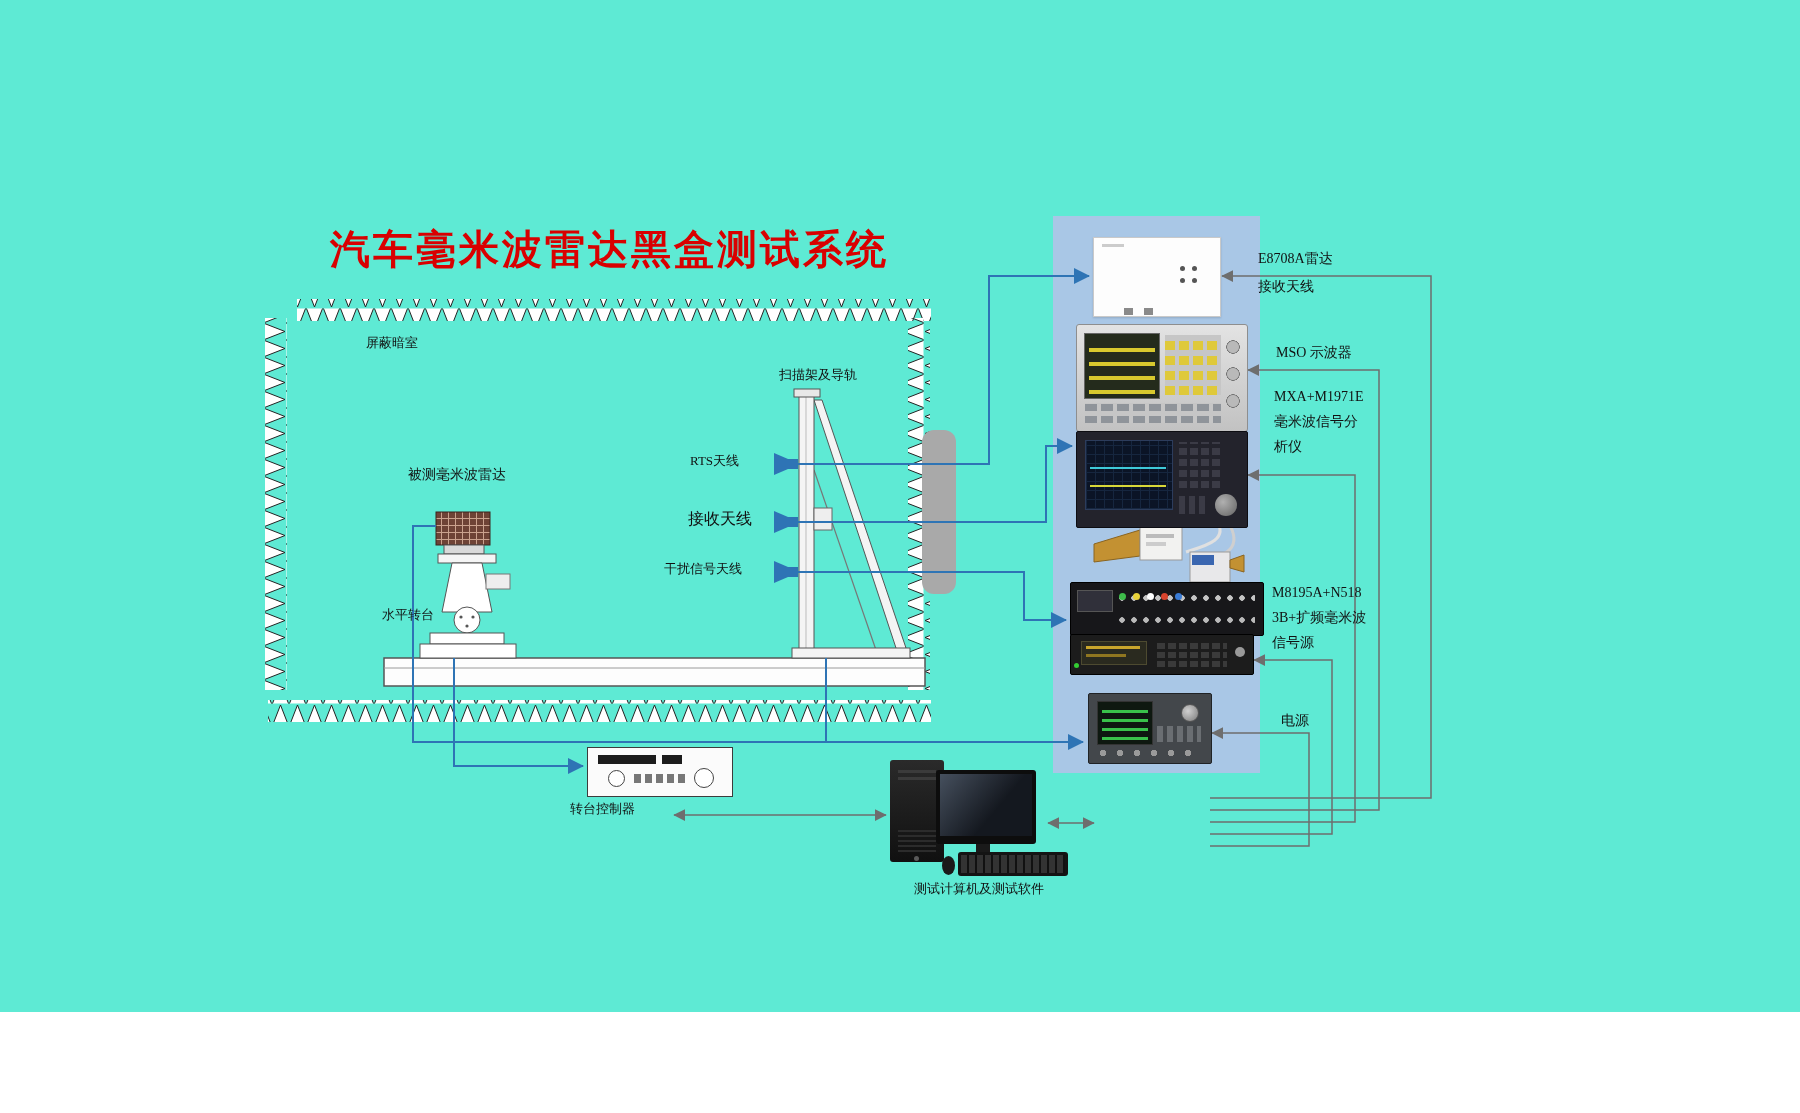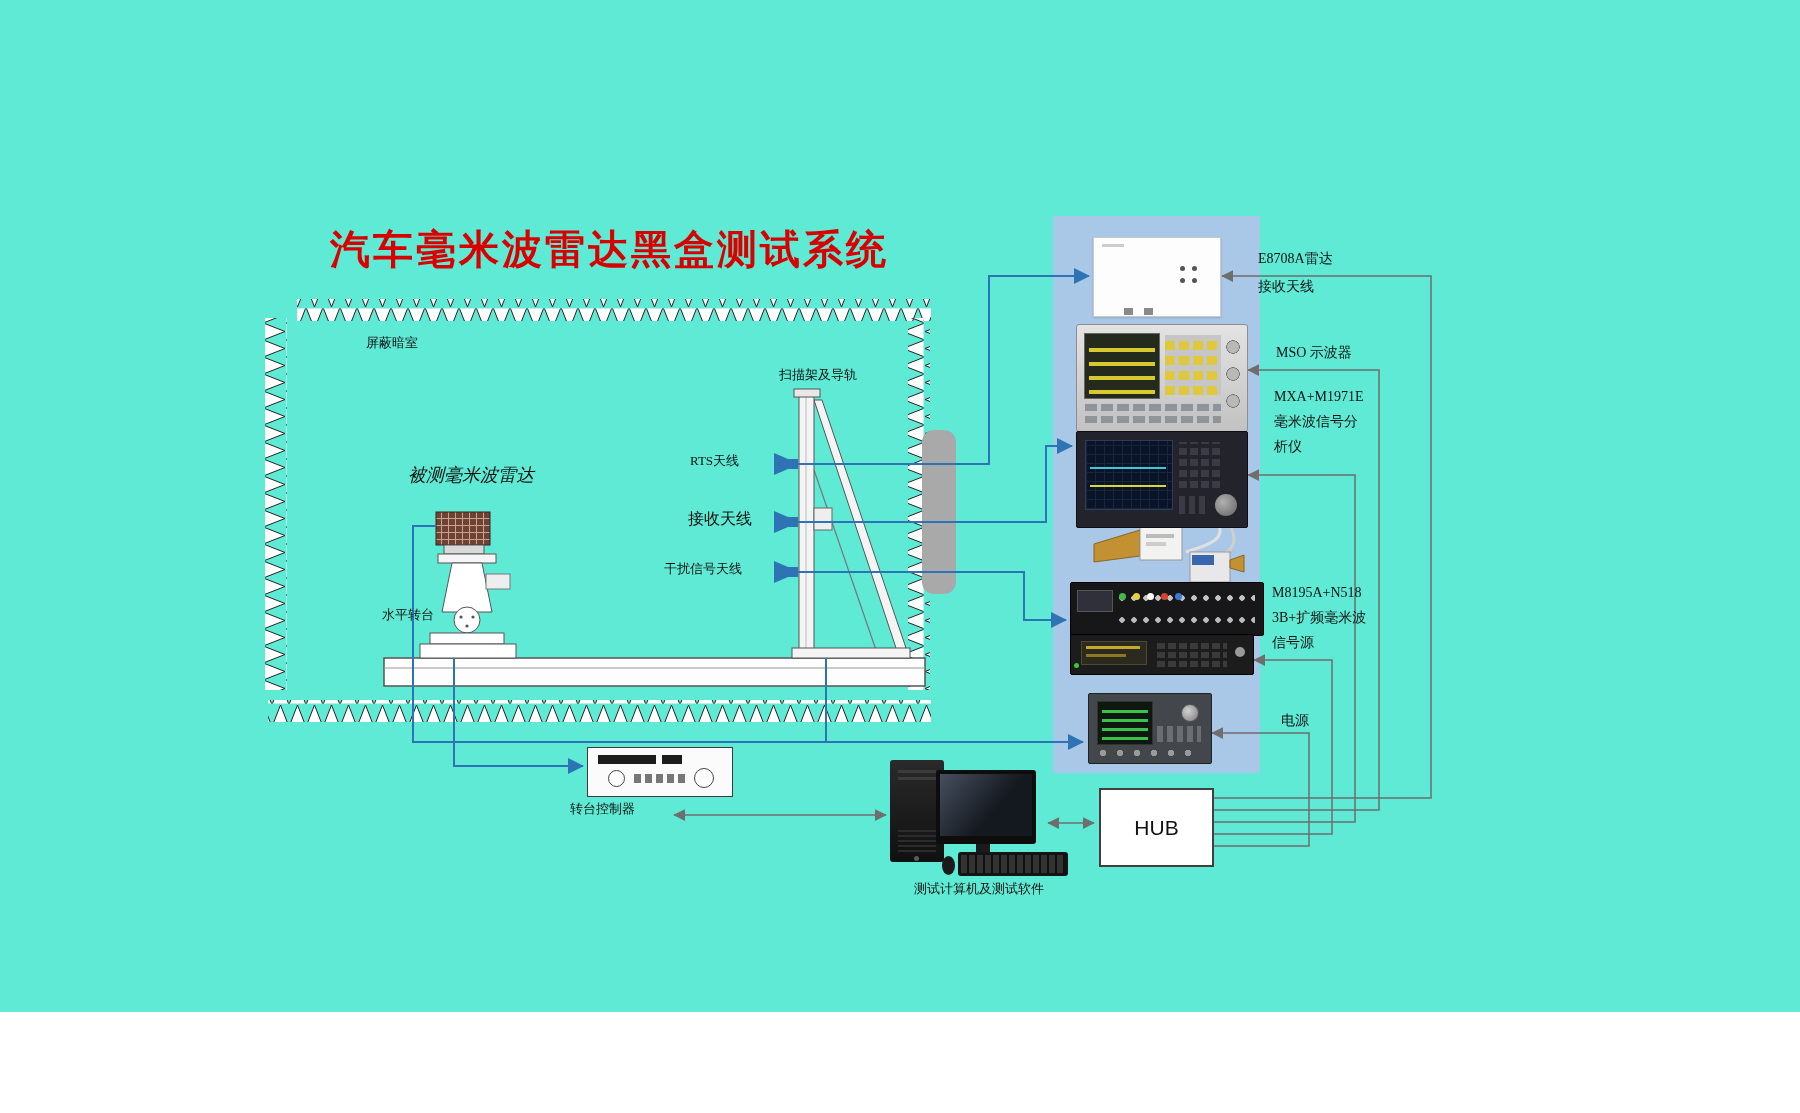--- a/index.html
+++ b/index.html
@@ -185,23 +185,20 @@
 
   <div class="inst" style="left:1088px;top:693px;width:122px;height:69px;background:#43474b;border:1px solid #202326;border-radius:2px;">
     <div class="abs" style="left:8px;top:7px;width:54px;height:42px;background:#0e1810;border:1px solid #333;">
       <div class="abs" style="left:4px;top:4px;right:4px;bottom:4px;background:repeating-linear-gradient(0deg,#39c24a 0 3px,transparent 3px 9px);"></div>
     </div>
     <div class="abs circle" style="left:92px;top:10px;width:16px;height:16px;background:radial-gradient(circle at 6px 6px,#d0d0d0,#7a7a7a);border:1px solid #555;"></div>
     <div class="abs" style="left:68px;top:32px;width:44px;height:16px;background:repeating-linear-gradient(90deg,#6a6e72 0 6px,transparent 6px 10px);"></div>
     <div class="abs" style="left:8px;top:53px;width:104px;height:12px;background:radial-gradient(circle at 6px 6px,#9a9a9a 0 3px,transparent 3.5px);background-size:17px 12px;"></div>
   </div>
 
-  <div class="inst" style="left:1099px;top:788px;width:111px;height:75px;background:#ffffff;border:2px solid #404040;display:flex;align-items:center;justify-content:center;">
-    <span style="font-family:'Liberation Sans',sans-serif;font-size:21px;color:#111;">HUB</span>
-  </div>
 
   <div class="inst" style="left:587px;top:747px;width:144px;height:48px;background:#fbfbfb;border:1.5px solid #3c3c3c;">
     <div class="abs" style="left:10px;top:7px;width:58px;height:9px;background:#1c1c1c;"></div>
     <div class="abs" style="left:74px;top:7px;width:20px;height:9px;background:#1c1c1c;"></div>
     <div class="abs circle" style="left:20px;top:22px;width:15px;height:15px;background:#fff;border:1.5px solid #444;"></div>
     <div class="abs" style="left:46px;top:26px;width:52px;height:9px;background:repeating-linear-gradient(90deg,#777 0 7px,transparent 7px 11px);"></div>
     <div class="abs circle" style="left:106px;top:20px;width:18px;height:18px;background:#fff;border:1.5px solid #444;"></div>
   </div>
 
   <div class="inst" style="left:890px;top:760px;width:54px;height:102px;background:linear-gradient(#2a2a2a,#101010);border-radius:3px;">
@@ -214,21 +211,21 @@
   <div class="inst" style="left:936px;top:770px;width:100px;height:74px;background:#0d0d0d;border-radius:3px;z-index:3;">
     <div class="abs" style="left:4px;top:4px;width:92px;height:62px;background:linear-gradient(130deg,#46505e,#14181f 60%);"></div>
   </div>
   <div class="inst" style="left:958px;top:852px;width:110px;height:24px;background:#141414;border-radius:3px;z-index:3;">
     <div class="abs" style="left:3px;top:3px;right:3px;bottom:3px;background:repeating-linear-gradient(90deg,#333 0 6px,#111 6px 8px);"></div>
   </div>
   <div class="inst circle" style="left:942px;top:856px;width:13px;height:19px;background:#1a1a1a;z-index:3;"></div>
 
   <div class="lbl" style="left:366px;top:334px;font-size:13px;">屏蔽暗室</div>
   <div class="lbl" style="left:779px;top:366px;font-size:13px;">扫描架及导轨</div>
-  <div class="lbl" style="left:408px;top:466px;font-size:18px;font-style:italic;">被测毫米波雷达</div>
+  <div class="lbl" style="left:408px;top:466px;font-size:14px;">被测毫米波雷达</div>
   <div class="lbl r" style="left:690px;top:452px;width:72px;font-size:13px;">RTS天线</div>
   <div class="lbl r" style="left:688px;top:510px;width:74px;font-size:16px;">接收天线</div>
   <div class="lbl r" style="left:664px;top:560px;width:98px;font-size:13px;">干扰信号天线</div>
   <div class="lbl" style="left:382px;top:606px;font-size:13px;">水平转台</div>
   <div class="lbl" style="left:570px;top:800px;font-size:13px;">转台控制器</div>
   <div class="lbl" style="left:914px;top:880px;font-size:13px;">测试计算机及测试软件</div>
 
   <div class="lbl" style="left:1258px;top:250px;">E8708A雷达</div>
   <div class="lbl" style="left:1258px;top:278px;">接收天线</div>
   <div class="lbl" style="left:1276px;top:344px;">MSO 示波器</div>

